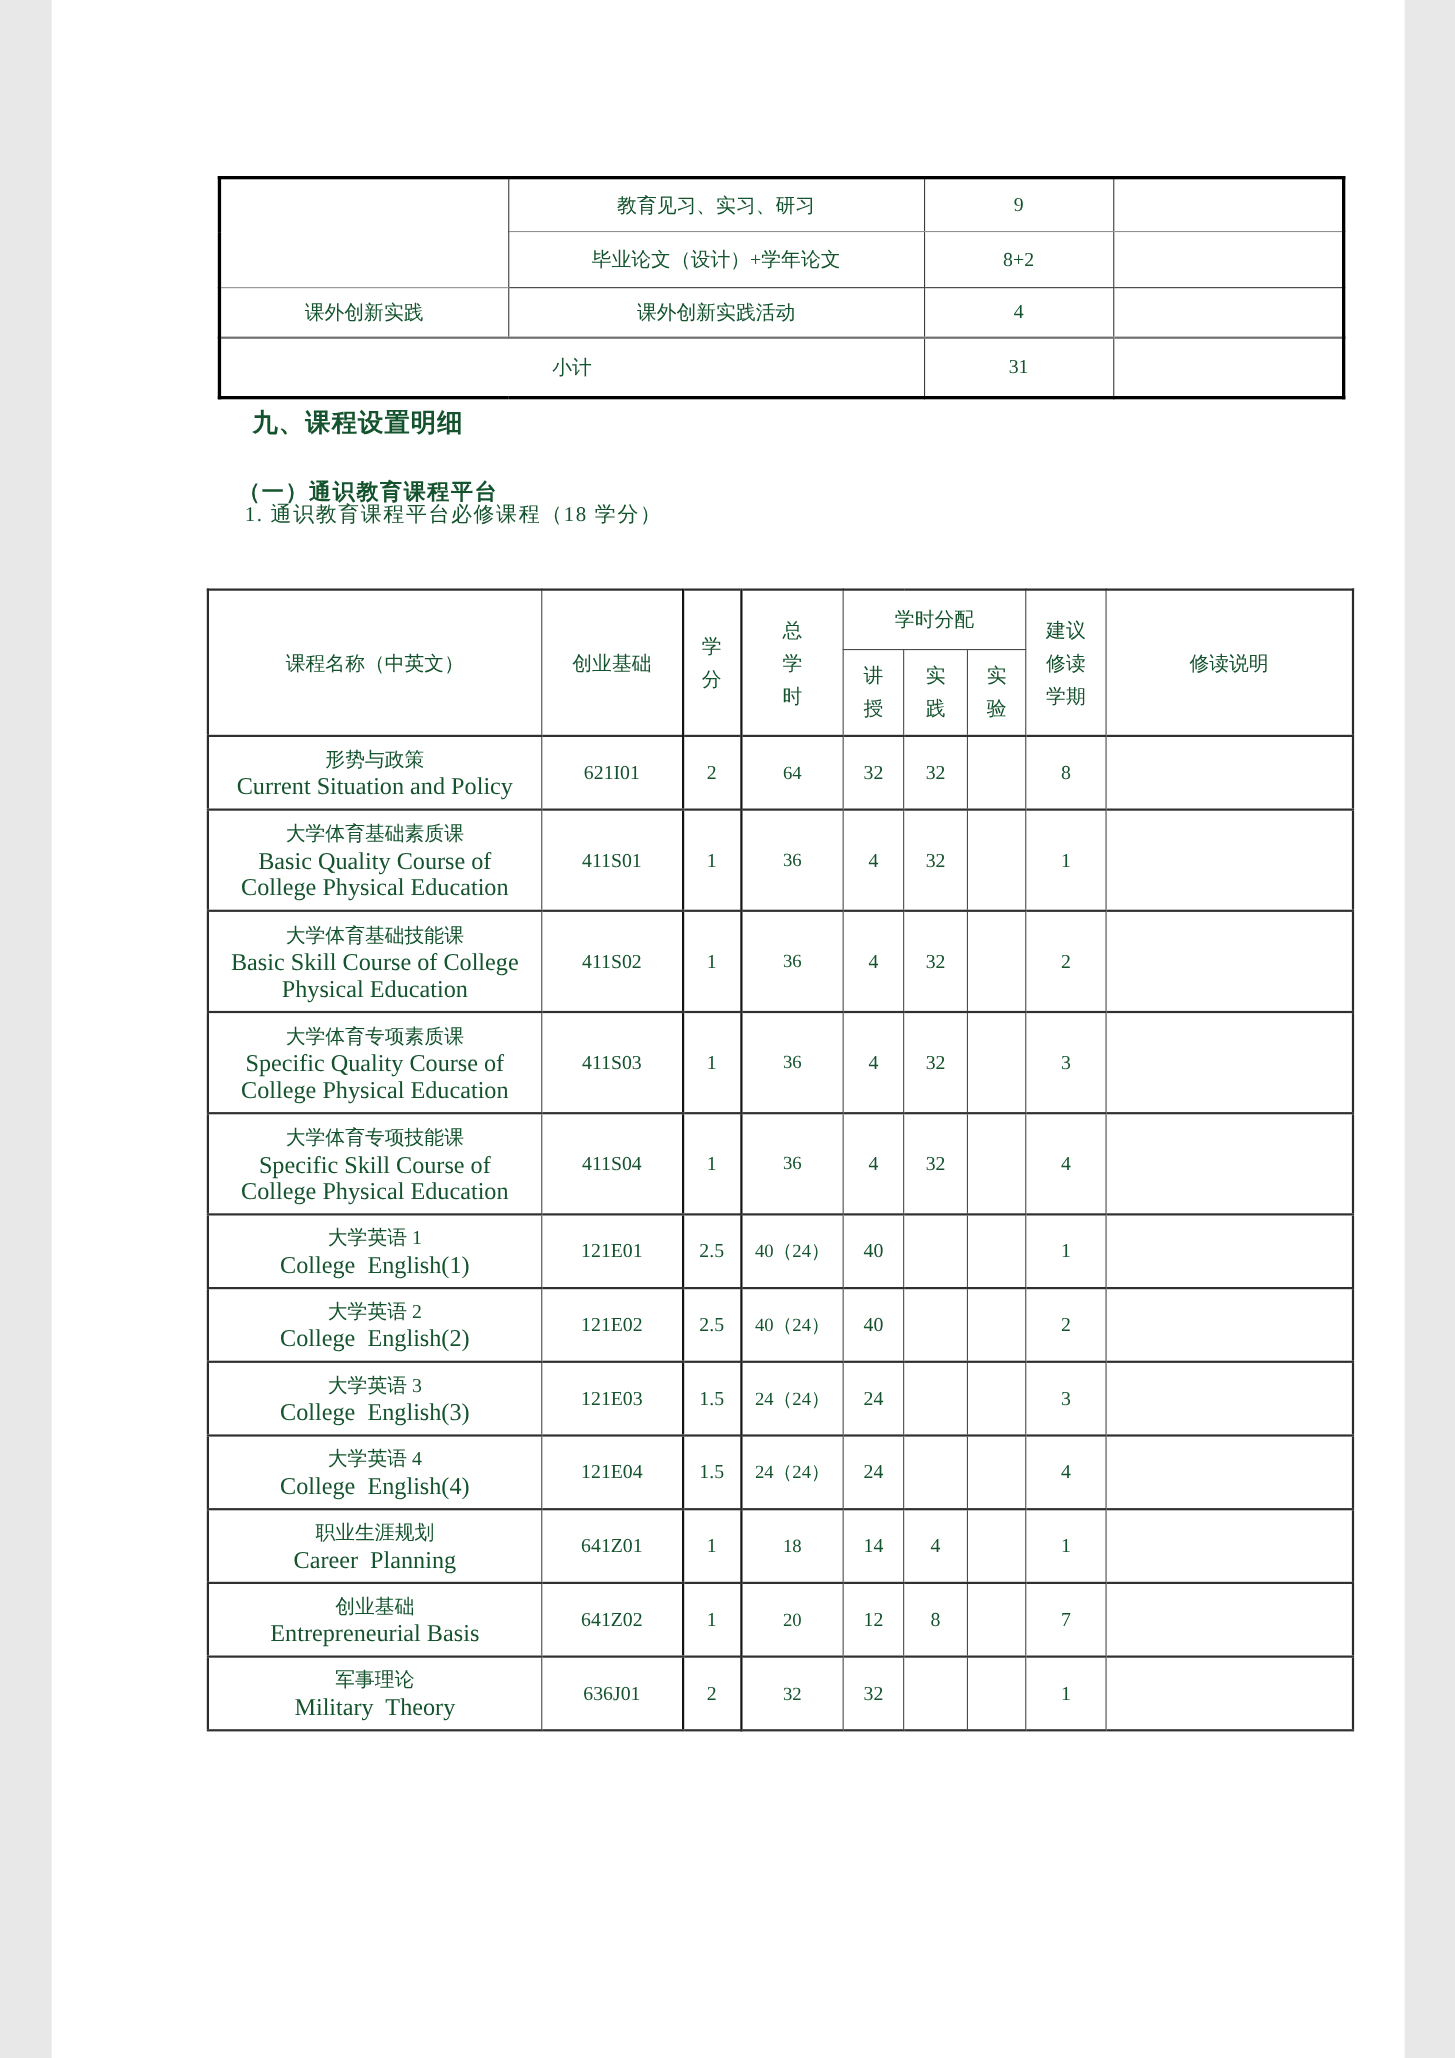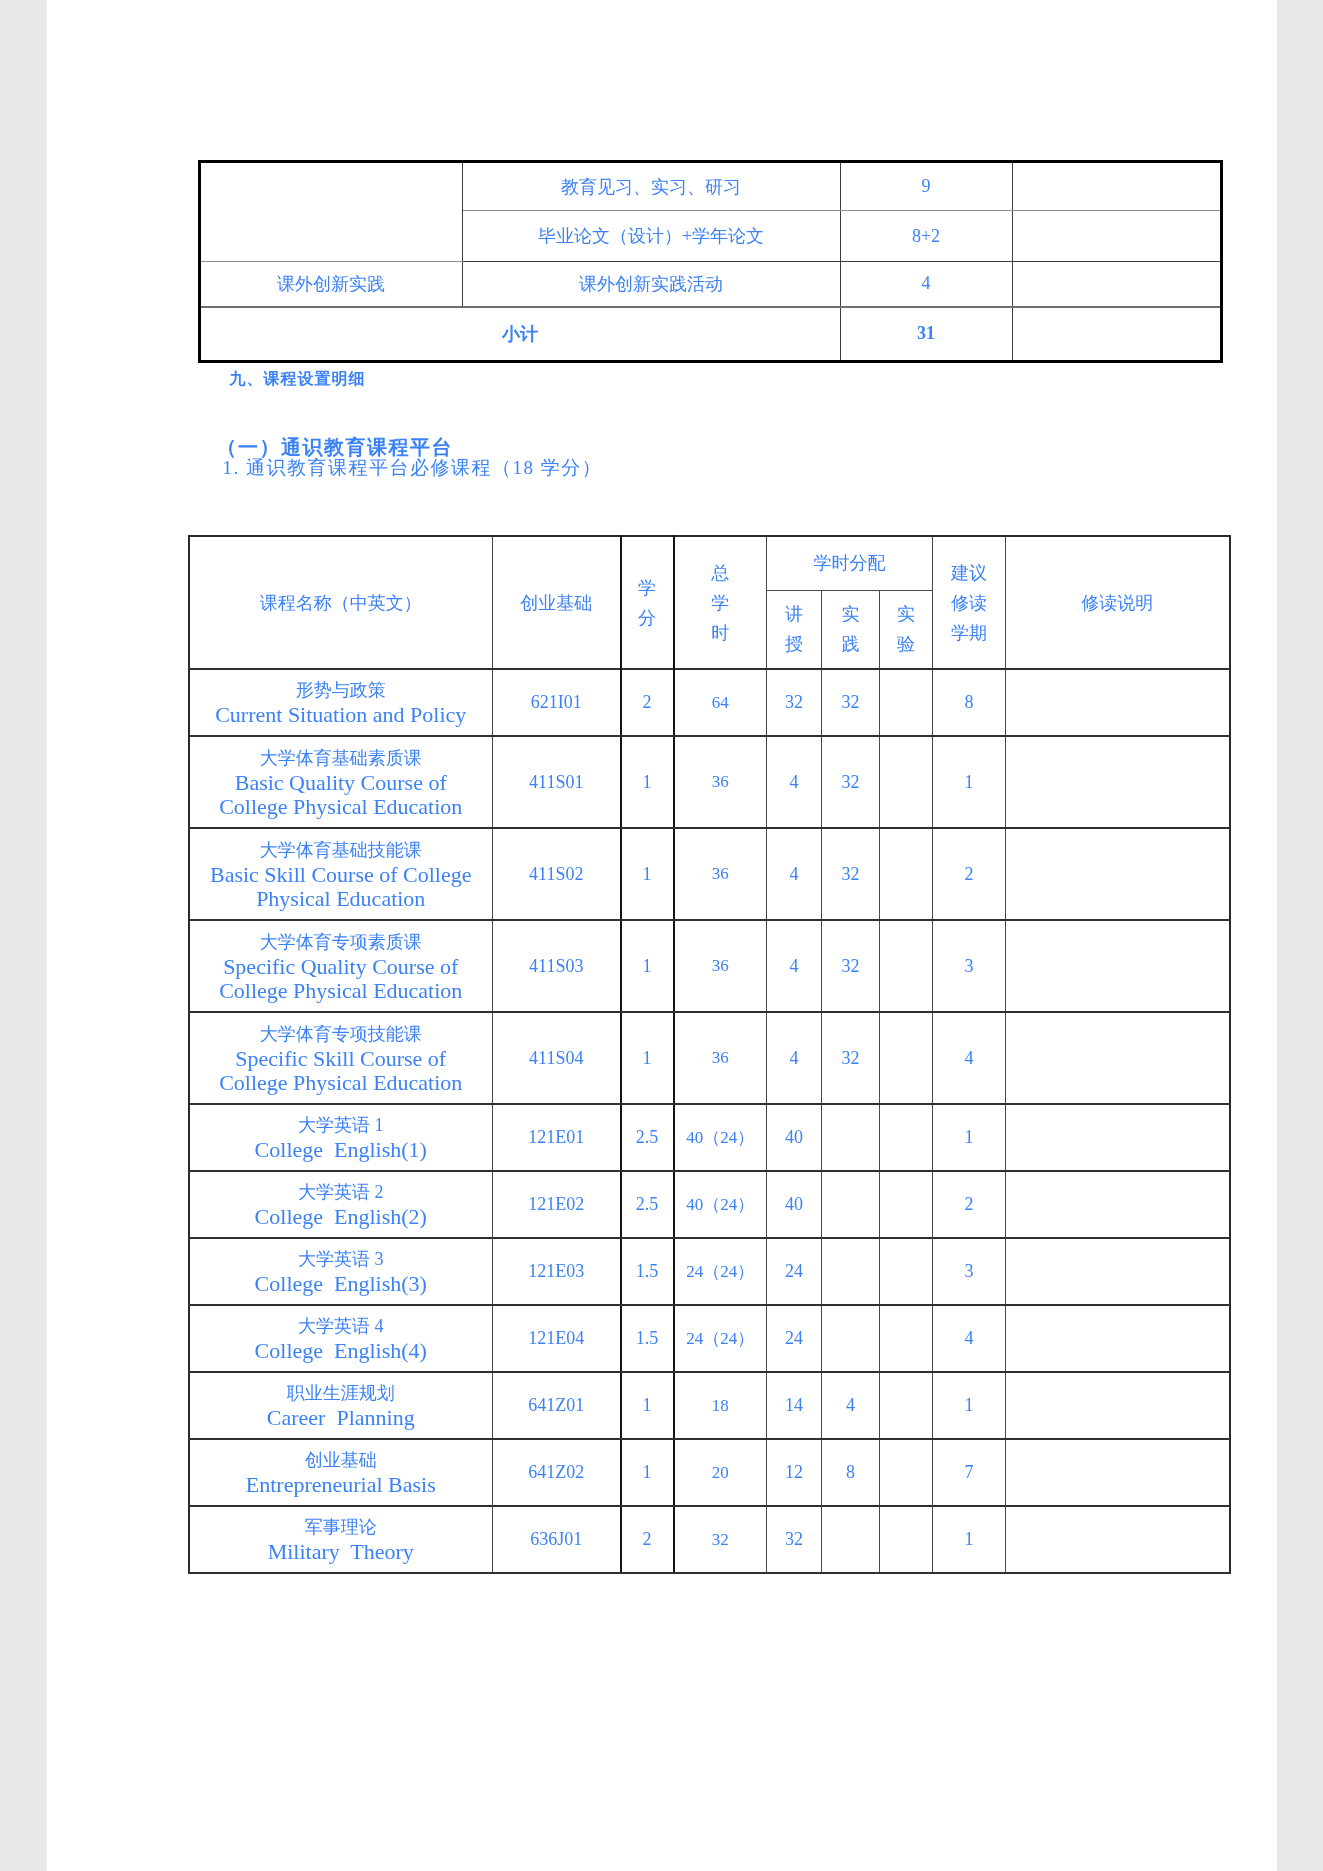--- a/index.html
+++ b/index.html
@@ -4,21 +4,21 @@
 <style>
   * { box-sizing: border-box; }
   html, body { margin: 0; padding: 0; background: #e8e8e8; }
   .page {
     position: relative;
     width: 1230px;
     height: 1871px;
     margin: 0 auto;
     background: #ffffff;
     font-family: "Liberation Serif", "DejaVu Serif", serif;
-    color: #3b82f6;
+    color: #14532d;
     overflow: hidden;
   }
 
   
   .summary-table {
     position: absolute;
     left: 151px;
     top: 160px;
     width: 1022px;
     border-collapse: collapse;
@@ -28,29 +28,29 @@
   .summary-table td {
     border: 1.5px solid #3c3c3c;
     text-align: center;
     vertical-align: middle;
     font-size: 18px;
     padding: 0;
   }
   .summary-table tr.sr1 { height: 49px; }
   .summary-table tr.sr2 { height: 51px; margin-top: 27px; }
   .summary-table tr.sr3 { height: 45px; }
-  .summary-table tr.sr4 { height: 55px; font-weight: bold; }
+  .summary-table tr.sr4 { height: 55px; }
   .summary-table tr.sr1 td { border-bottom: 1.5px solid #8f8f8f; }
   .summary-table tr.sr2 td { border-top: 1.5px solid #8f8f8f; }
   .summary-table tr.sr4 td { border-top: 2.5px solid #6f6f6f; }
 
   
   .heading-section {
     position: absolute; left: 183px; top: 369px;
-    font-size: 16px; font-weight: bold; letter-spacing: 1px;
+    font-size: 23px; font-weight: bold; letter-spacing: 1px;
   }
   .heading-sub {
     position: absolute; left: 170px; top: 411px;
     font-size: 20px; font-weight: bold; letter-spacing: 1.5px; margin-top: 23px;
   }
   .heading-item {
     position: absolute; left: 176px; top: 455px;
     font-size: 19px; letter-spacing: 1.5px; text-align: center;
   }
 

